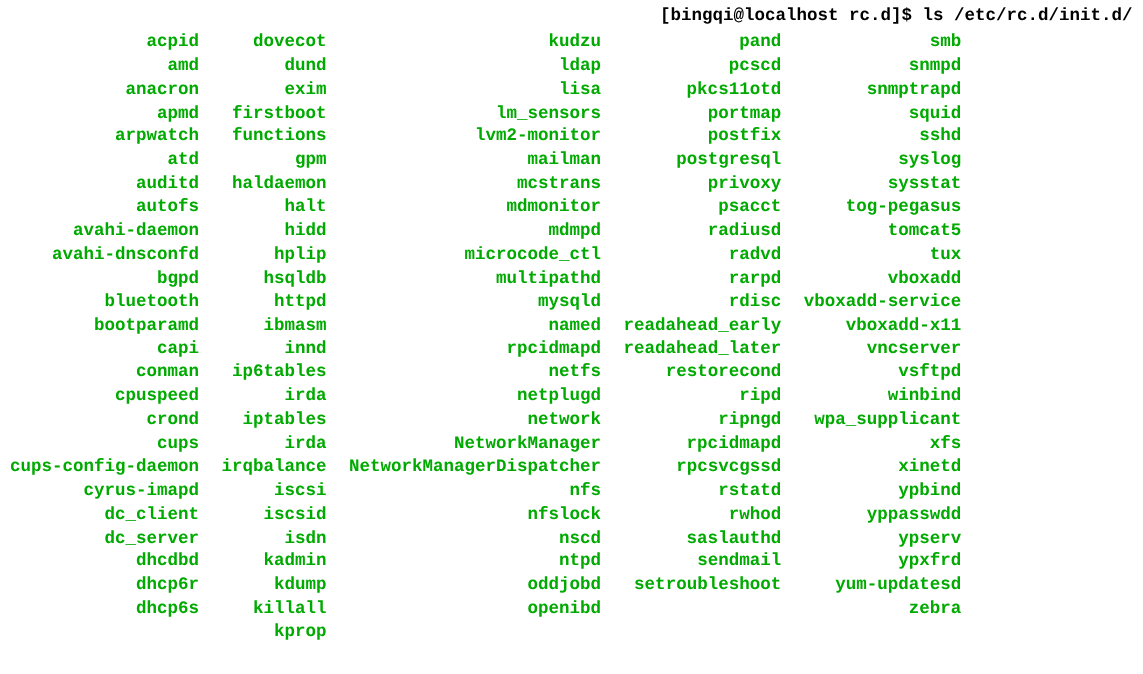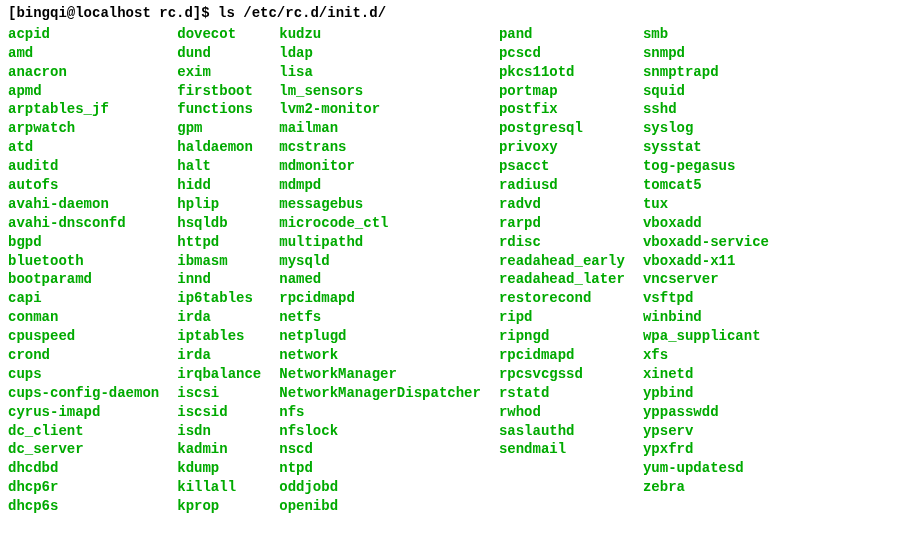--- a/index.html
+++ b/index.html
@@ -12,20 +12,21 @@
       font-size: 14px;
       background: #ffffff;
       color: #000000;
       padding: 4px 8px;
       white-space: nowrap;
       line-height: 1.35;
     }
     .terminal {
       display: flex;
       flex-direction: column;
+      text-align: right;
     }
     .prompt-line {
       color: #000000;
       font-weight: bold;
       margin-bottom: 2px;
     }
     .listing {
       display: flex;
       gap: 18px;
     }
@@ -46,21 +47,20 @@
     <span>[bingqi@localhost rc.d]$</span>
     <span> </span>
     <span>ls /etc/rc.d/init.d/</span>
   </div>
   <div class="listing" id="listing">
       <div class="col">
         <span class="file-entry">acpid</span>
         <span class="file-entry">amd</span>
         <span class="file-entry">anacron</span>
         <span class="file-entry">apmd</span>
-        <span class="file-entry">arptables_jf</span>
         <span class="file-entry">arpwatch</span>
         <span class="file-entry">atd</span>
         <span class="file-entry">auditd</span>
         <span class="file-entry">autofs</span>
         <span class="file-entry">avahi-daemon</span>
         <span class="file-entry">avahi-dnsconfd</span>
         <span class="file-entry">bgpd</span>
         <span class="file-entry">bluetooth</span>
         <span class="file-entry">bootparamd</span>
         <span class="file-entry">capi</span>
@@ -107,21 +107,20 @@
       <div class="col">
         <span class="file-entry">kudzu</span>
         <span class="file-entry">ldap</span>
         <span class="file-entry">lisa</span>
         <span class="file-entry">lm_sensors</span>
         <span class="file-entry">lvm2-monitor</span>
         <span class="file-entry">mailman</span>
         <span class="file-entry">mcstrans</span>
         <span class="file-entry">mdmonitor</span>
         <span class="file-entry">mdmpd</span>
-        <span class="file-entry">messagebus</span>
         <span class="file-entry">microcode_ctl</span>
         <span class="file-entry">multipathd</span>
         <span class="file-entry">mysqld</span>
         <span class="file-entry">named</span>
         <span class="file-entry">rpcidmapd</span>
         <span class="file-entry">netfs</span>
         <span class="file-entry">netplugd</span>
         <span class="file-entry">network</span>
         <span class="file-entry">NetworkManager</span>
         <span class="file-entry">NetworkManagerDispatcher</span>
@@ -149,20 +148,21 @@
         <span class="file-entry">readahead_later</span>
         <span class="file-entry">restorecond</span>
         <span class="file-entry">ripd</span>
         <span class="file-entry">ripngd</span>
         <span class="file-entry">rpcidmapd</span>
         <span class="file-entry">rpcsvcgssd</span>
         <span class="file-entry">rstatd</span>
         <span class="file-entry">rwhod</span>
         <span class="file-entry">saslauthd</span>
         <span class="file-entry">sendmail</span>
+        <span class="file-entry">setroubleshoot</span>
       </div>
       <div class="col">
         <span class="file-entry">smb</span>
         <span class="file-entry">snmpd</span>
         <span class="file-entry">snmptrapd</span>
         <span class="file-entry">squid</span>
         <span class="file-entry">sshd</span>
         <span class="file-entry">syslog</span>
         <span class="file-entry">sysstat</span>
         <span class="file-entry">tog-pegasus</span>

